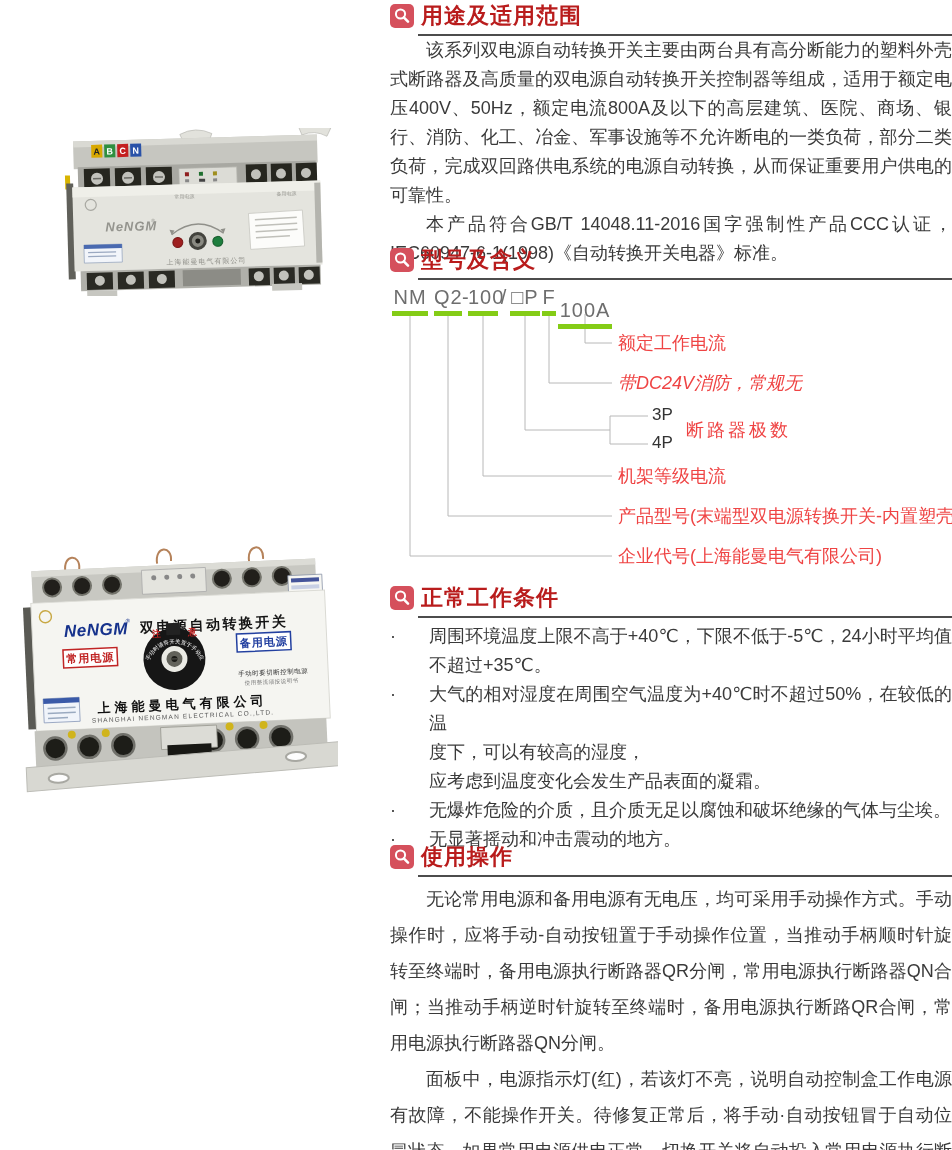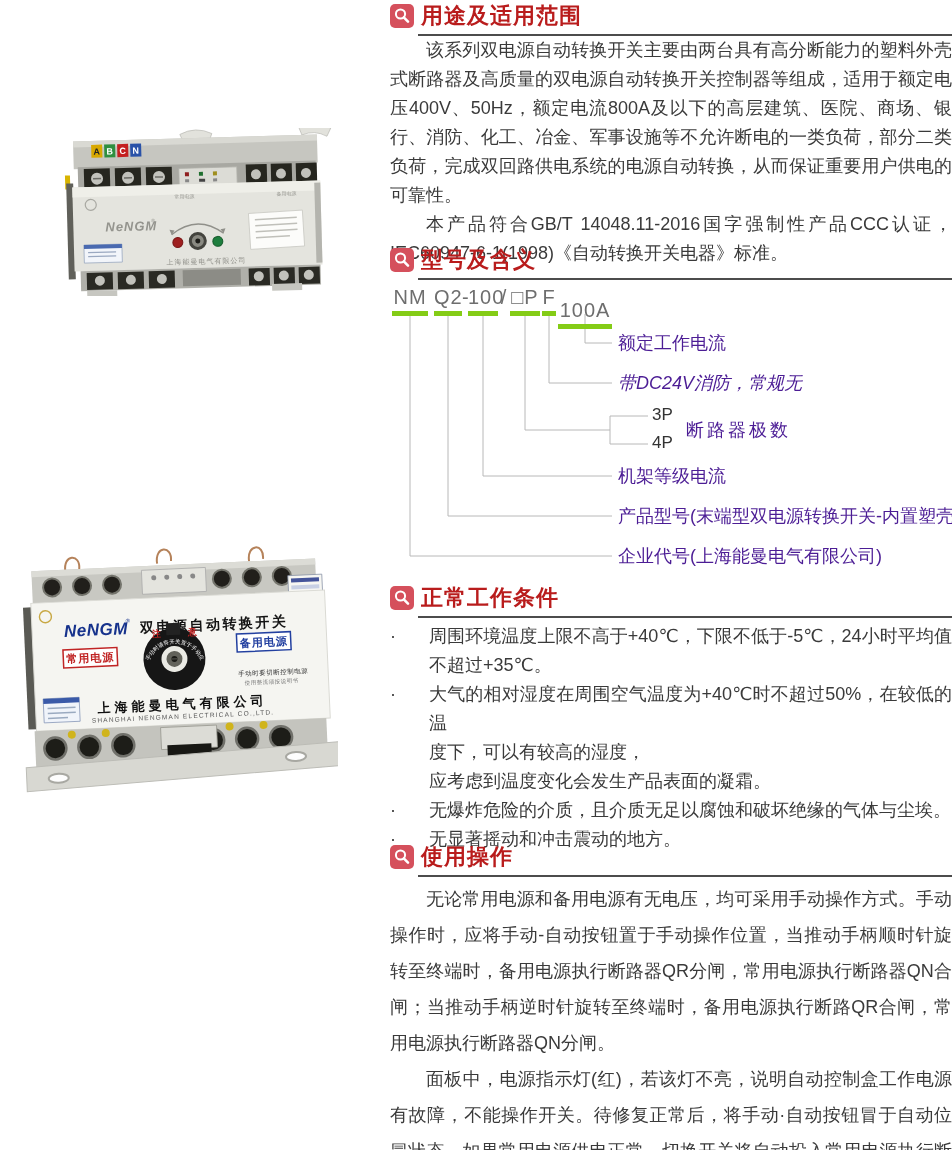--- a/index.html
+++ b/index.html
@@ -20,21 +20,21 @@
   .bullet{display:flex;}
   .dot{width:15px;flex:none;font-size:18px;line-height:29px;color:#3a3a3a;}
   .btxt{flex:1;font-size:18px;line-height:29px;color:#3a3a3a;text-align:justify;
         white-space:pre-line;margin-left:24px;}
   
   .diagram{position:relative;height:296px;margin-top:6px;}
   .dsvg{position:absolute;left:0;top:0;}
   .mseg{position:absolute;top:0;height:25px;font-size:20px;color:#6e6e6e;
         letter-spacing:1px;text-align:center;}
   .mseg.u{border-bottom:5px solid #84cc16;}
-  .clabel{position:absolute;left:228px;font-size:18px;color:#4c1d95;white-space:nowrap;}
+  .clabel{position:absolute;left:228px;font-size:18px;color:#ef4444;white-space:nowrap;}
   .plabel{position:absolute;font-size:17px;color:#333;}
   
   .photo{position:absolute;}
 </style>
 </head>
 <body>
 
 <div class="page">
 
   <div class="photo" style="left:55px;top:128px;width:280px;height:168px;">

